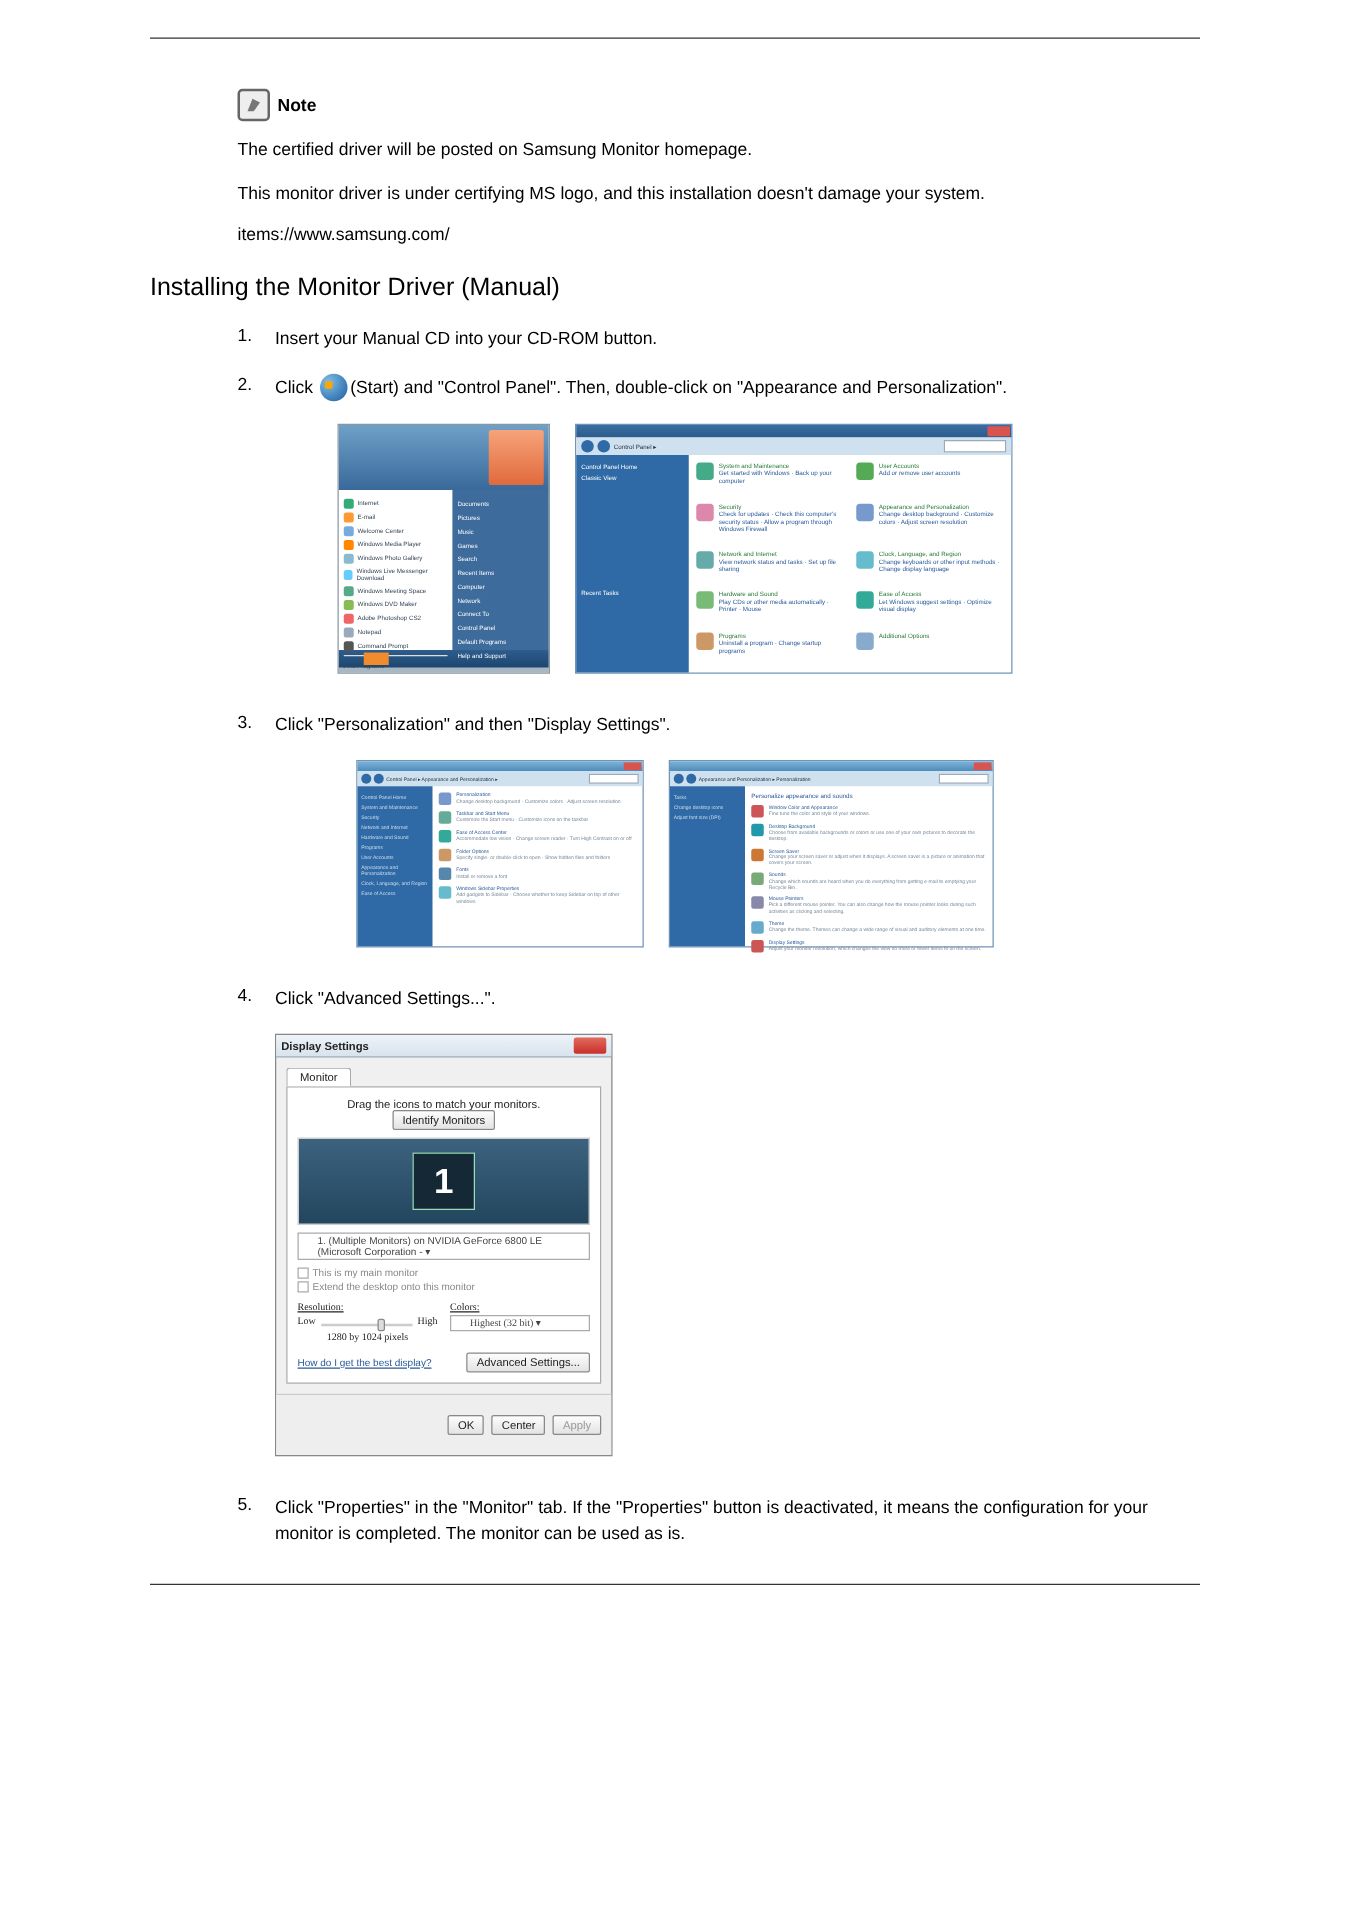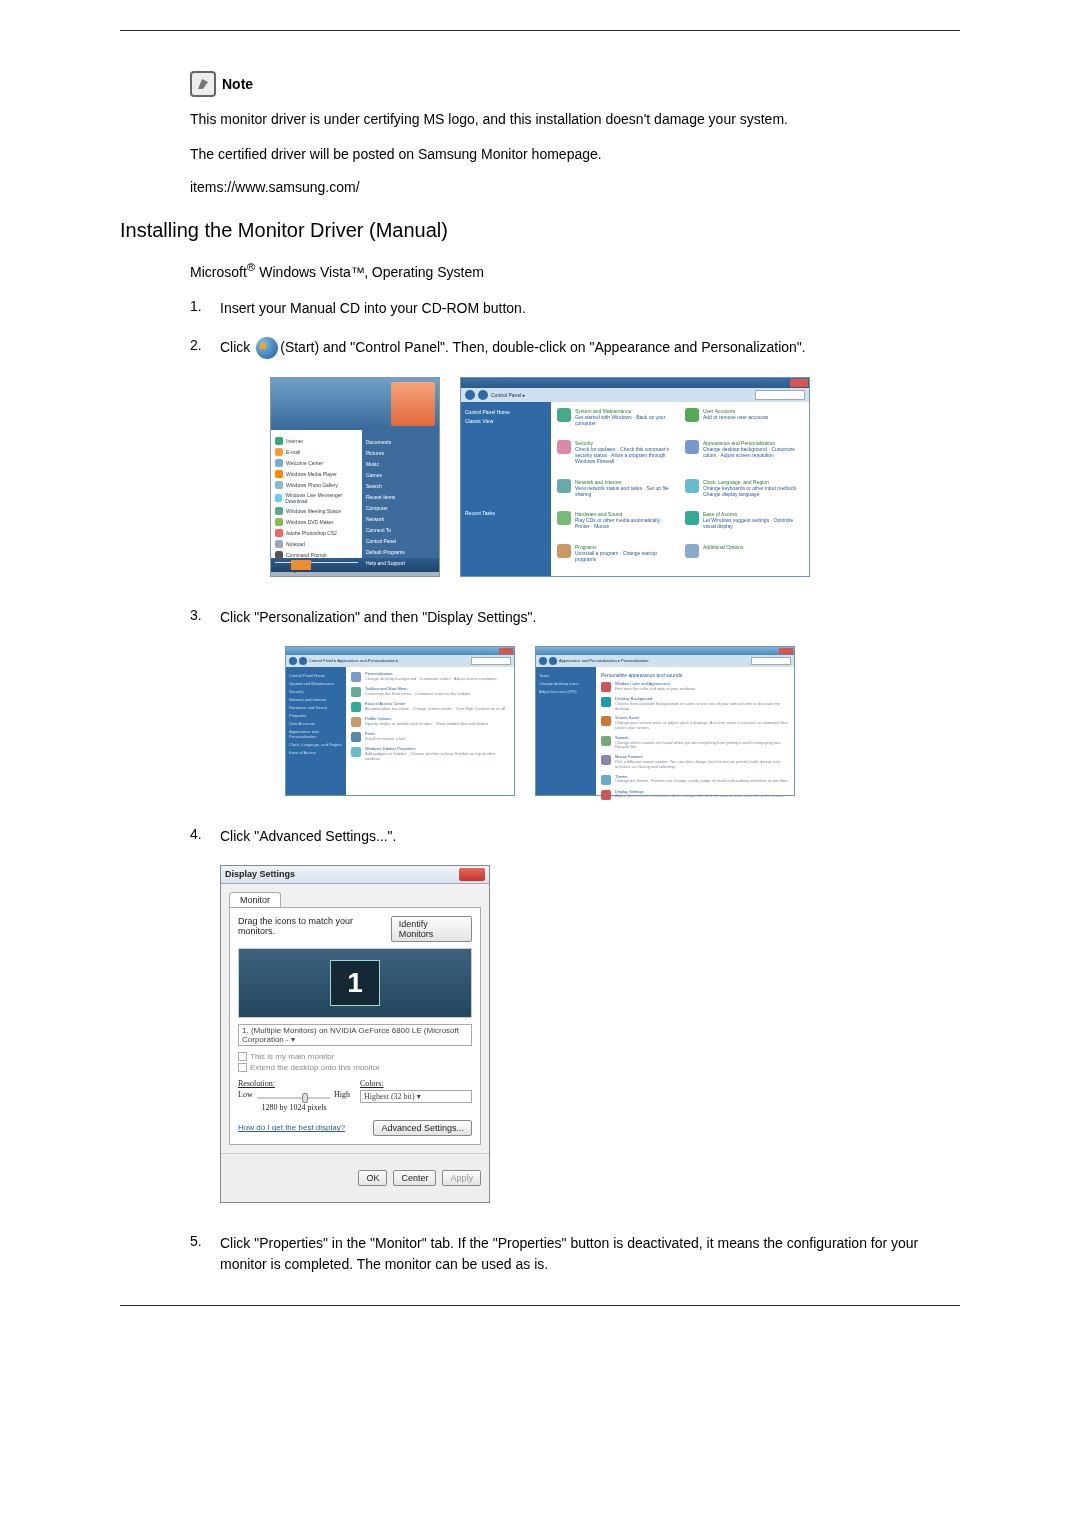--- a/index.html
+++ b/index.html
@@ -272,34 +272,34 @@
       width: 26px; height: 13px; background: linear-gradient(#e06a5d,#c9302c); border-radius:2px;
     }
     .screenshot-d .content { padding: 8px; }
     .screenshot-d .tab {
       display:inline-block; padding:2px 10px; background:#fff; border:1px solid #aaa; border-bottom: none; border-radius: 3px 3px 0 0; font-size:9px;
     }
     .screenshot-d .panel {
       border: 1px solid #aaa; background:#fff; padding:8px;
     }
     .screenshot-d .drag-row {
-      display:flex; justify-content: space-between; align-items:flex-start; margin-bottom:6px;
+      display:flex; justify-content: space-between; align-items:center; margin-bottom:6px;flex-direction:column;
     }
     .screenshot-d .btn {
       border: 1px solid #888; background: linear-gradient(#fdfdfd,#e3e3e3); padding: 2px 7px; border-radius: 2px; font-size:9px;
     }
     .screenshot-d .monitor-box {
       height: 70px; border:1px solid #ccc; background: linear-gradient(#3c627f,#23465e);
       display:flex; align-items:center; justify-content:center; margin-bottom:6px;
     }
     .screenshot-d .monitor {
       width: 50px; height: 46px; background:#142835; border:1px solid #9db; display:flex; align-items:center; justify-content:center; color:#fff; font-size: 28px; font-weight: bold;
     }
     .screenshot-d .combo {
-      border:1px solid #aaa; background:#fff; padding:1px 3px; font-size:8px; margin-bottom:6px; color:#444;
+      border:1px solid #aaa; background:#fff; padding:1px 15px; font-size:8px; margin-bottom:6px; color:#444;
     }
     .screenshot-d .chk { color:#888; font-size:8px; margin:2px 0; display:flex; align-items:center; gap:3px; }
     .screenshot-d .chk .cb { width:9px; height:9px; border:1px solid #aaa; background:#fff; }
     .screenshot-d .cols { display:flex; margin-top:6px; gap:10px;font-family:Liberation Serif, serif; }
     .screenshot-d .col { flex:1; }
     .screenshot-d .col u { font-size:8px; }
     .screenshot-d .slider-row { display:flex; align-items:flex-end; gap:4px; font-size:8px; margin-top:2px; }
     .screenshot-d .slider { flex:1; height:2px; background:#ccc; position:relative; }
     .screenshot-d .slider .thumb { position:absolute; right:30%; top:-4px; width:6px; height:10px; background:#ddd; border:1px solid #888; border-radius:2px; }
     .screenshot-d .res-center { text-align:center; font-size:8px; margin-top:4px; }
@@ -322,29 +322,26 @@
   <hr class="hr-top">
 
   <div class="note-icon-wrap">
     <span class="note-icon">
       <svg width="16" height="16" viewBox="0 0 16 16">
           <path d="M3 13 L7 3 L13 6 L8 13 Z" fill="#777"></path>
         </svg>
     </span>
     <span class="note-label">Note</span>
   </div>
+  <div class="note-text">The certified driver will be posted on Samsung Monitor homepage.</div>
   <div class="note-text">This monitor driver is under certifying MS logo, and this installation doesn't damage your system.</div>
-  <div class="note-text">The certified driver will be posted on Samsung Monitor homepage.</div>
   <div class="link-text">items://www.samsung.com/</div>
 
   <h2 class="section-title">Installing the Monitor Driver (Manual)</h2>
 
-  <div class="subhead">
-    <span>Microsoft</span><sup>®</sup><span> Windows Vista™‚ Operating System</span>
-  </div>
 
   <ol class="steps">
     <li>
       <span class="num">1.</span>
       <span class="step-body">Insert your Manual CD into your CD-ROM button.</span>
     </li>
     <li>
       <span class="num">2.</span>
       <span class="step-body">
         <span>Click </span><span class="start-orb"></span><span>(Start) and "Control Panel". Then, double-click on "Appearance and Personalization".</span>

